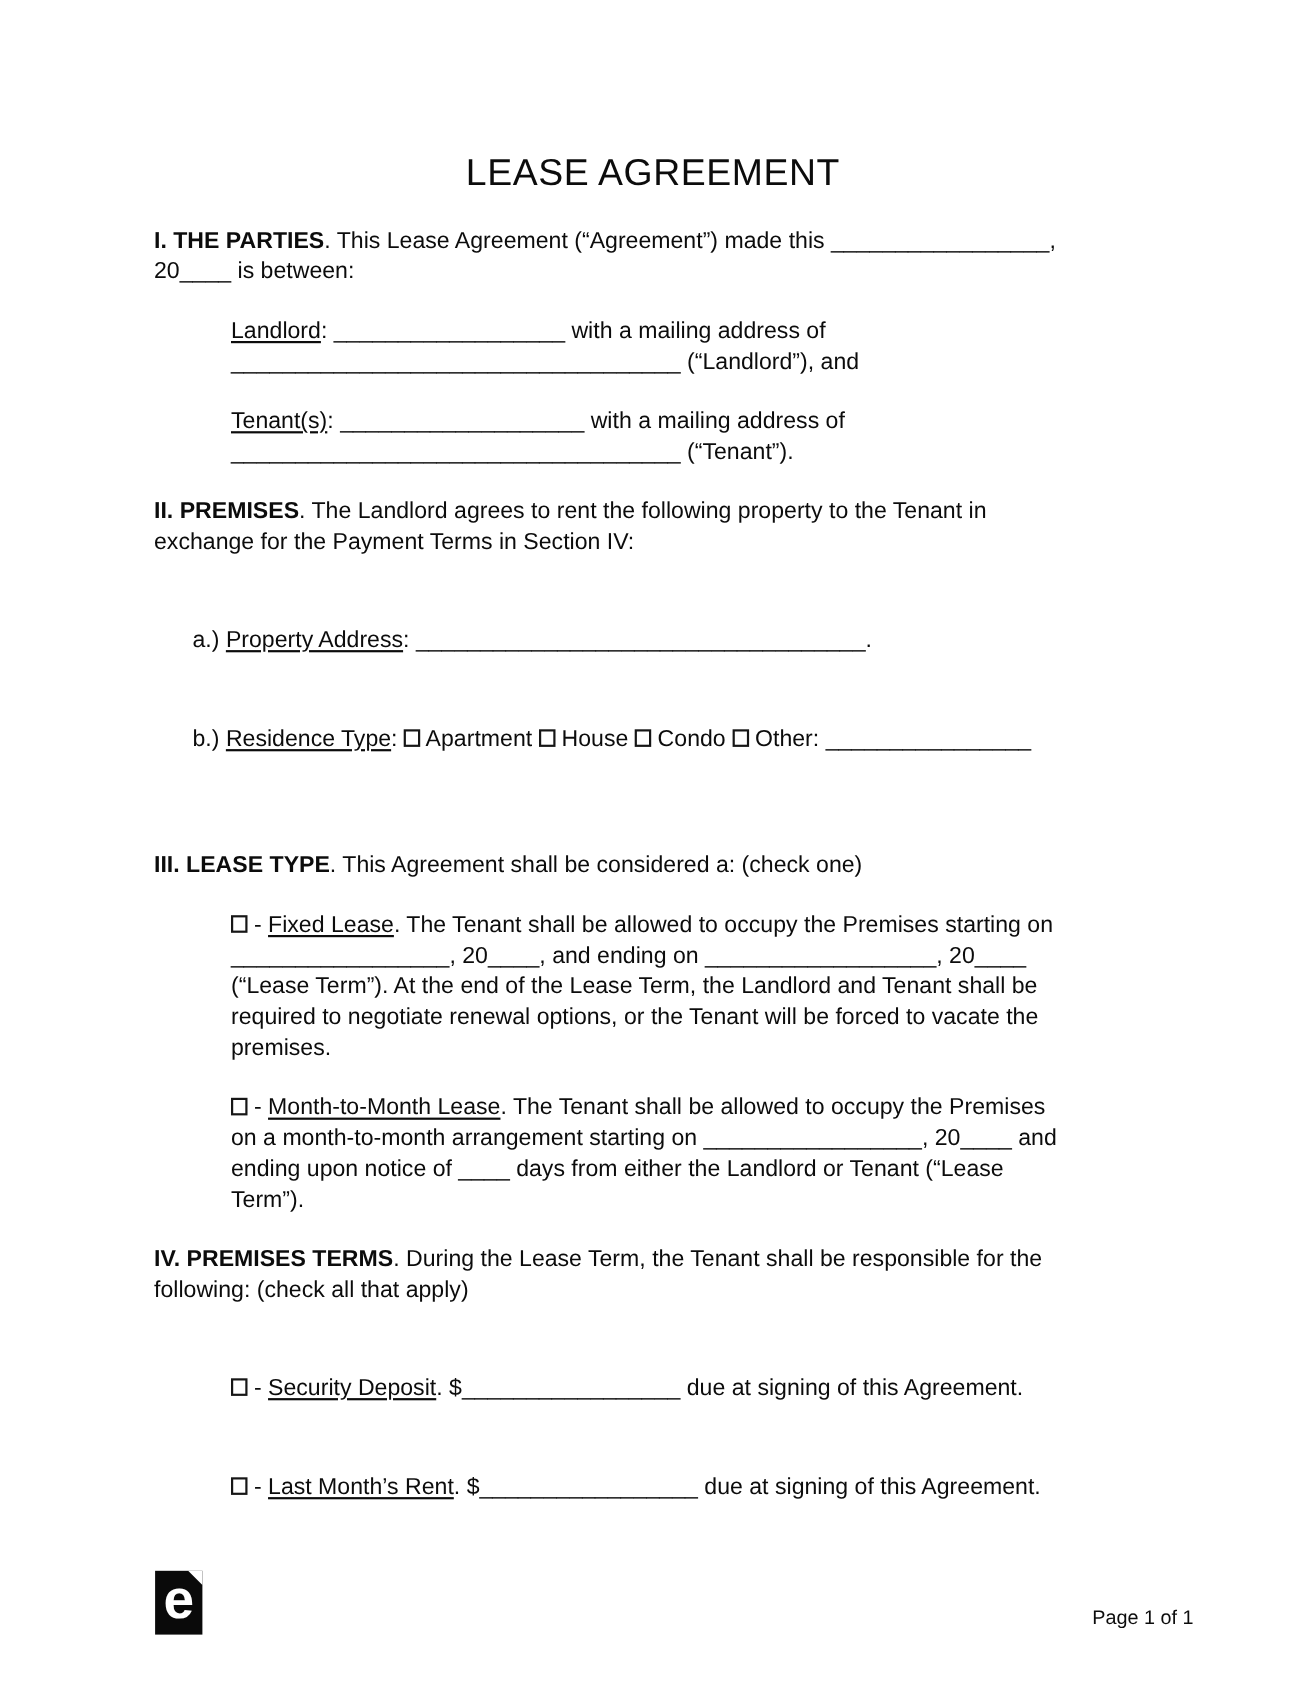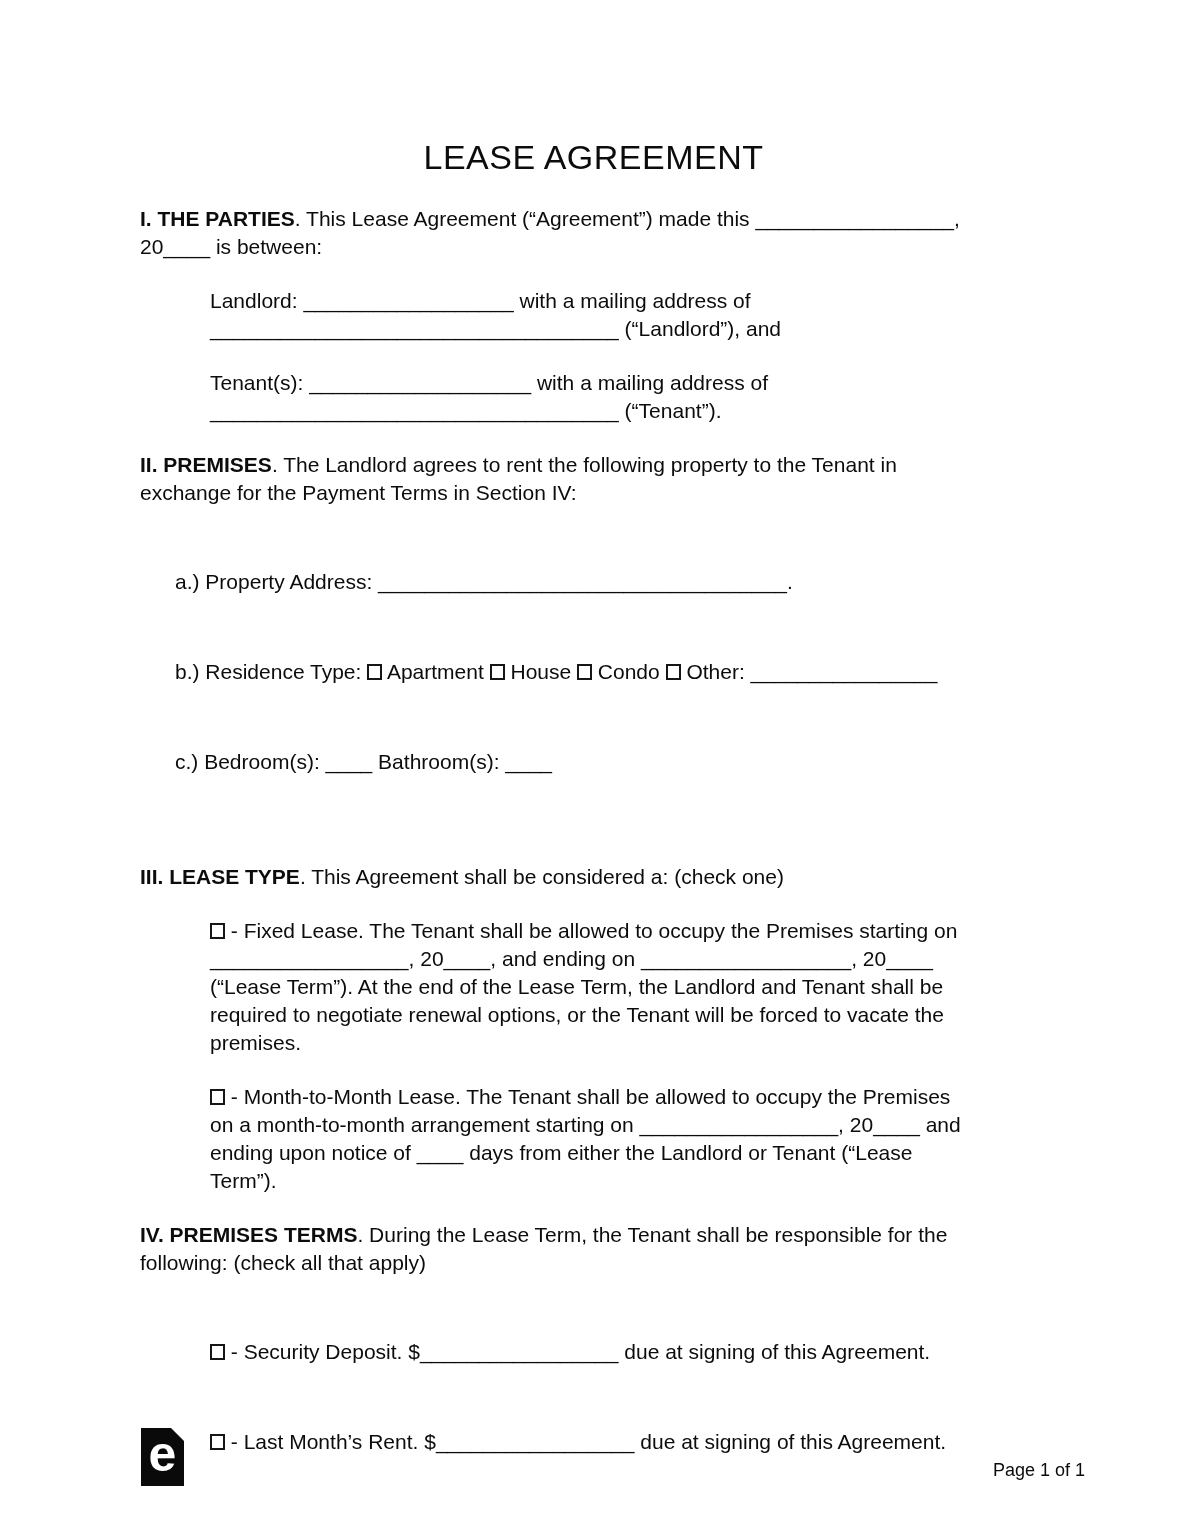--- a/index.html
+++ b/index.html
@@ -31,20 +31,21 @@
   }
   .para {
     white-space: pre-wrap;
     line-height: 28px;
     margin: 0 0 26px 0;
   }
   .para.mb0 { margin-bottom: 0; }
   .indent { margin-left: 70px; }
   .hd { font-weight: bold; margin-top: 48px; }
   .u {
+    text-decoration: underline;
     text-decoration-thickness: 1.5px;
     text-underline-offset: 3px;
   }
   .sub-group {
     white-space: pre-wrap;
     line-height: 30px;
     margin: 0 0 26px 0;
   }
   .sub { margin-left: 35px; }
   .pay-group {
@@ -116,21 +117,20 @@
 
   <div class="para indent"><span class="u">Tenant(s)</span><span>: ___________________ with a mailing address of
 ___________________________________ (“Tenant”).</span></div>
 
   <div class="para mb0"><span class="hd">II. PREMISES</span><span>. The Landlord agrees to rent the following property to the Tenant in
 exchange for the Payment Terms in Section IV:</span></div>
 
   <div class="sub-group">
     <div class="sub"><span>a.) </span><span class="u">Property Address</span><span>: ___________________________________.</span></div>
     <div class="sub"><span>b.) </span><span class="u">Residence Type</span><span>: </span><span class="cb"></span><span> Apartment </span><span class="cb"></span><span> House </span><span class="cb"></span><span> Condo </span><span class="cb"></span><span> Other: </span><span>________________</span></div>
-    <div class="sub"><span>c.) </span><span class="u">Bedroom(s)</span><span>: ____ </span><span class="u">Bathroom(s)</span><span>: ____</span></div>
   </div>
 
   <div class="para"><span class="hd">III. LEASE TYPE</span><span>. This Agreement shall be considered a: (check one)</span></div>
 
   <div class="para indent"><span class="cb"></span><span> - </span><span class="u">Fixed Lease</span><span>. The Tenant shall be allowed to occupy the Premises starting on
 _________________, 20____, and ending on __________________, 20____
 (“Lease Term”). At the end of the Lease Term, the Landlord and Tenant shall be
 required to negotiate renewal options, or the Tenant will be forced to vacate the
 premises.</span></div>
 

